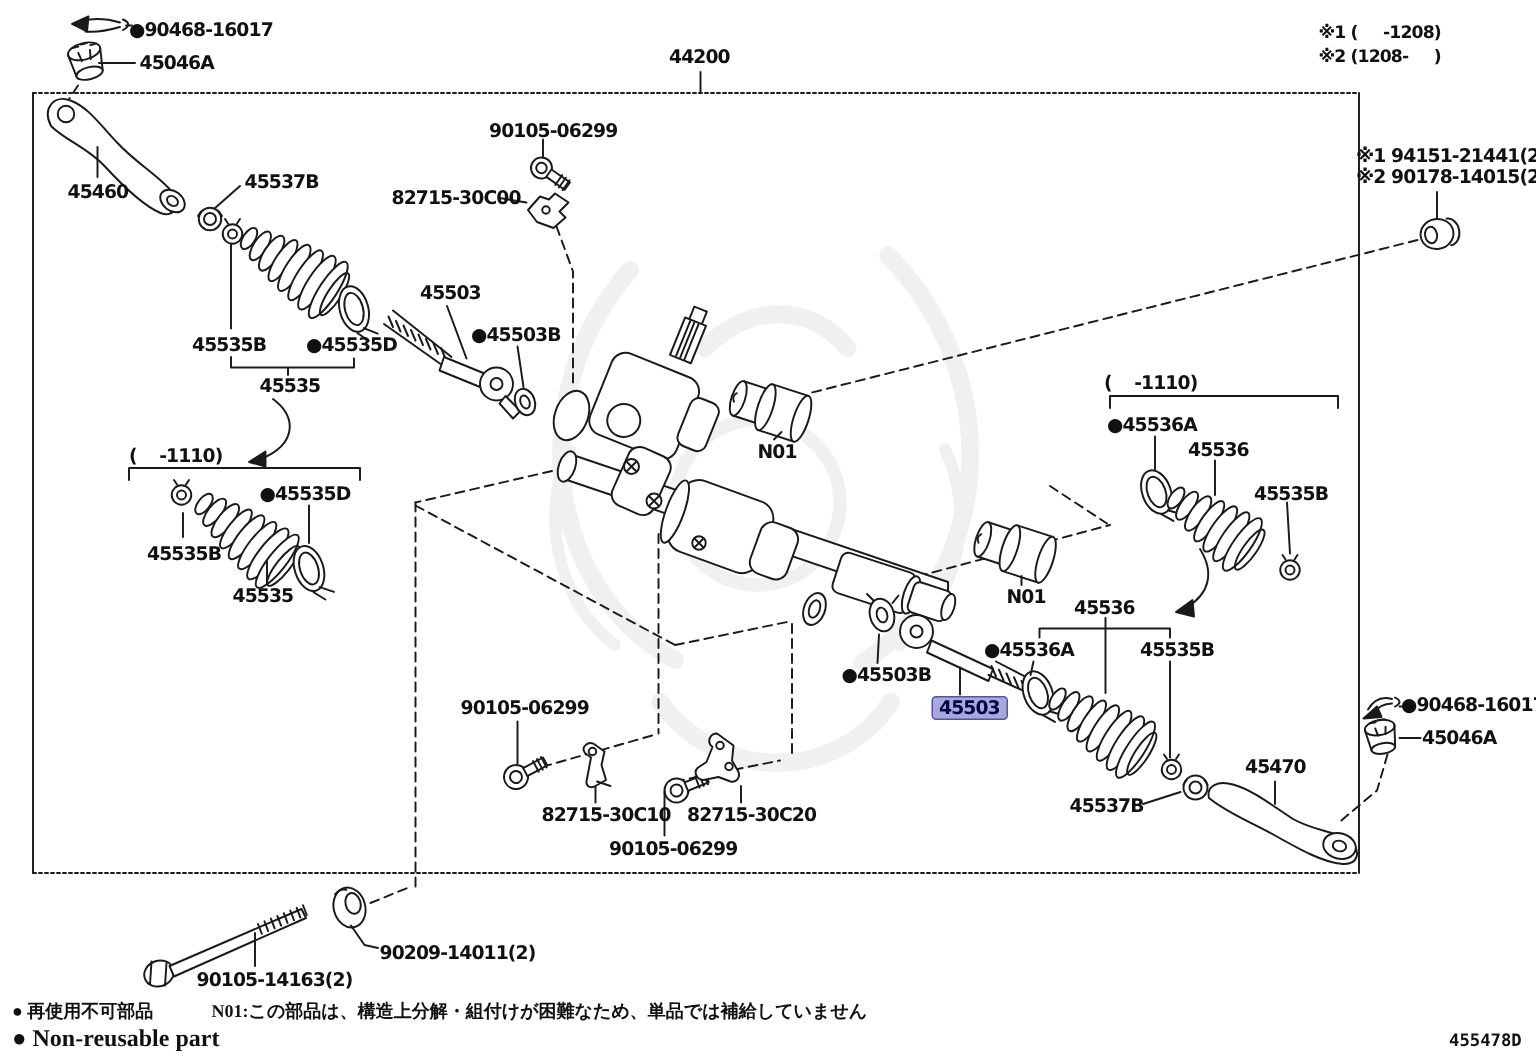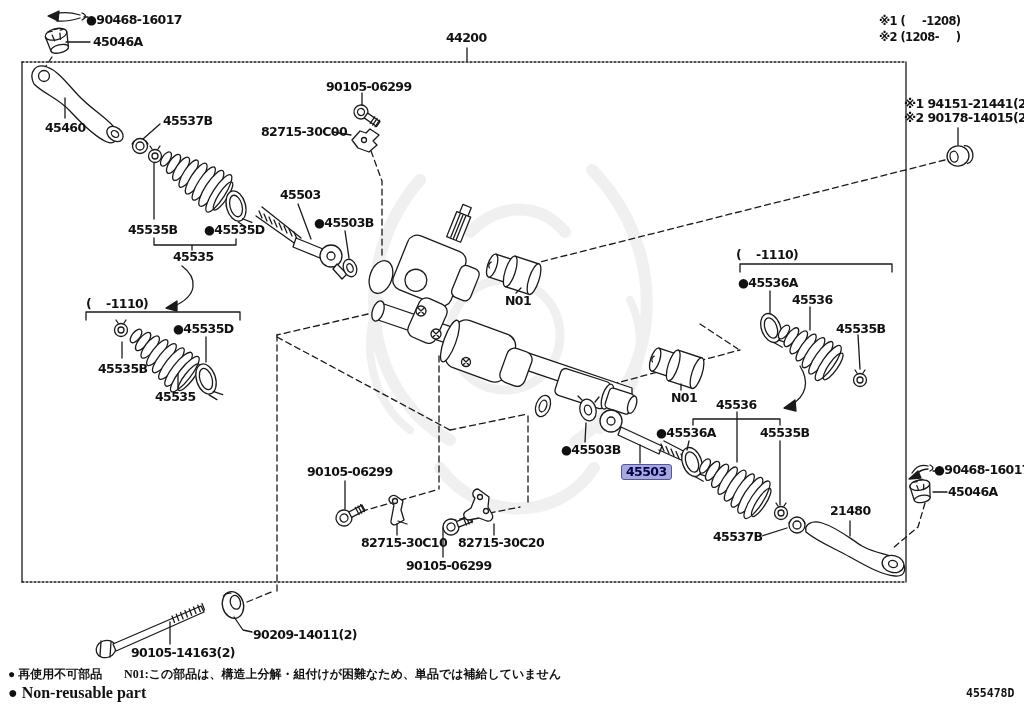--- a/index.html
+++ b/index.html
@@ -401,24 +401,24 @@
 <div class="lbl" style="left:716px;top:398px">45536</div>
 <div class="lbl" style="left:656px;top:426px">●45536A</div>
 <div class="lbl" style="left:760px;top:426px">45535B</div>
 <div class="lbl" style="left:561px;top:443px">●45503B</div>
 <div class="lbl hl" style="left:621px;top:464px">45503</div>
 <div class="lbl" style="left:307px;top:465px">90105-06299</div>
 <div class="lbl" style="left:361px;top:536px">82715-30C10</div>
 <div class="lbl" style="left:458px;top:536px">82715-30C20</div>
 <div class="lbl" style="left:406px;top:559px">90105-06299</div>
 <div class="lbl" style="left:713px;top:530px">45537B</div>
-<div class="lbl" style="left:830px;top:504px">21480</div>
+<div class="lbl" style="left:830px;top:504px">45470</div>
 <div class="lbl" style="left:934px;top:463px">●90468-16017</div>
 <div class="lbl" style="left:948px;top:485px">45046A</div>
 <div class="lbl" style="left:253px;top:628px">90209-14011(2)</div>
 <div class="lbl" style="left:131px;top:646px">90105-14163(2)</div>
 
 <div class="legend jp" style="left:8px;top:666px">● 再使用不可部品</div>
 <div class="legend" style="left:8px;top:684px;font-size:16px">● Non-reusable part</div>
-<div class="legend jp" style="left:124px;top:666px">N01:この部品は、構造上分解・組付けが困難なため、単品では補給していません</div>
+<div class="legend jp" style="left:141px;top:666px">N01:この部品は、構造上分解・組付けが困難なため、単品では補給していません</div>
 <div class="legend mono" style="left:966px;top:686px">455478D</div>
 
 </div>
 
 </body></html>

